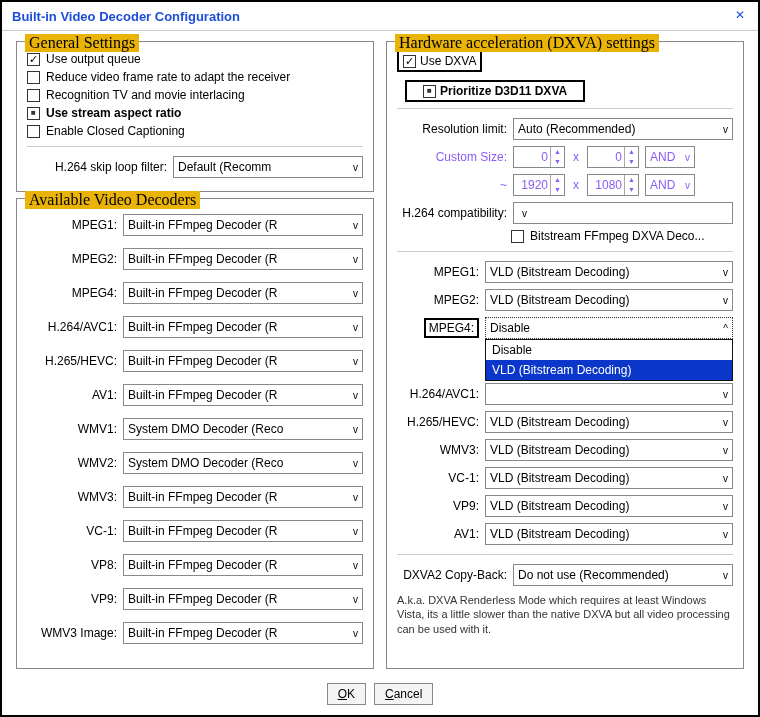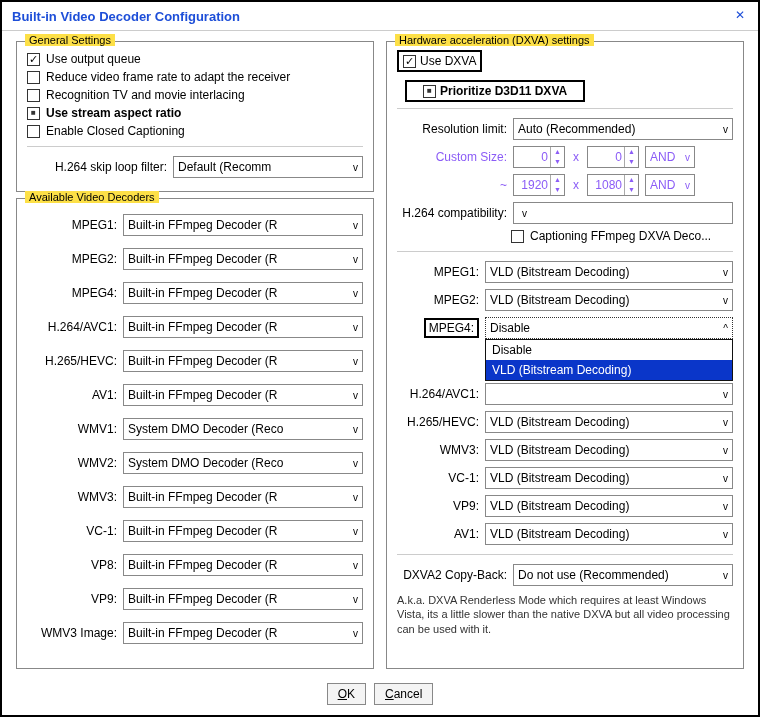--- a/index.html
+++ b/index.html
@@ -4,21 +4,21 @@
 <style>
 * { box-sizing: border-box; margin: 0; padding: 0; }
 body { font-family: "Segoe UI", Tahoma, sans-serif; font-size: 12px; background: #fff; width: 760px; height: 717px; overflow: hidden; }
 .window { width: 760px; height: 717px; border: 2px solid #000; background: #fff; display: flex; flex-direction: column; }
 .titlebar { background: #fff; color: #1d4ed8; padding: 6px 10px; display: flex; justify-content: space-between; align-items: center; border-bottom: 1px solid #ccc; }
 .titlebar .title { font-weight: bold; font-size: 13px; }
 .close-x { width: 16px; height: 16px; text-align: center; cursor: pointer; }
 .content { flex: 1; padding: 10px 14px 6px 14px; display: flex; gap: 12px; overflow: hidden; }
 .col { flex: 1; display: flex; flex-direction: column; gap: 6px; }
 .fieldset { border: 1px solid #888; padding: 8px 10px 10px 10px; position: relative; }
-.fieldset > .legend { position: absolute; top: -8px; left: 8px; background: #fde047; padding: 0 4px; font-size: 11px; }
+.fieldset > .legend { position: absolute; top: -8px; left: 8px; background: #eab308; padding: 0 4px; font-size: 16px; font-family: Liberation Serif, serif; }
 .checkrow { display: flex; align-items: center; gap: 6px; padding: 2px 0; }
 .checkbox { width: 13px; height: 13px; border: 1px solid #333; display: inline-flex; align-items: center; justify-content: center; background: #fff; font-size: 10px; line-height: 10px; }
 .checkbox.checked::after { content: "✓"; font-size: 11px; }
 .checkbox.filled::after { content: "■"; font-size: 8px; color: #333; }
 .checkrow .lbl.bold { font-weight: bold; }
 .formrow { display: flex; align-items: center; gap: 6px; padding: 3px 0; }
 .formrow .label { text-align: right; flex-shrink: 0; }
 .select { border: 1px solid #888; background: #fff; height: 22px; display: flex; align-items: center; justify-content: space-between; padding: 0 4px; cursor: pointer; overflow: hidden; white-space: nowrap; }
 .select .val { overflow: hidden; text-overflow: ellipsis; white-space: nowrap; flex: 1; }
 .select .caret { font-size: 10px; margin-left: 4px; }
@@ -270,21 +270,21 @@
 
         <div class="formrow">
           <span class="label" style="width:110px">H.264 compatibility:</span>
           <div class="select" style="flex:1">
             <span class="caret">v</span>
           </div>
         </div>
 
         <div class="checkrow" style="padding-left:114px">
           <span class="checkbox"></span>
-          <span class="lbl">Captioning FFmpeg DXVA Deco...</span>
+          <span class="lbl">Bitstream FFmpeg DXVA Deco...</span>
         </div>
 
         <div class="divider"></div>
 
         <div class="dxva-codecs" id="dxva-codecs-before">
             <div class="formrow">
               <span class="label" style="width: 82px;">MPEG1:</span>
               <div class="select" style="flex: 1 1 0%;">
                 <span class="val">VLD (Bitstream Decoding)</span>
                 <span class="caret">v</span>

